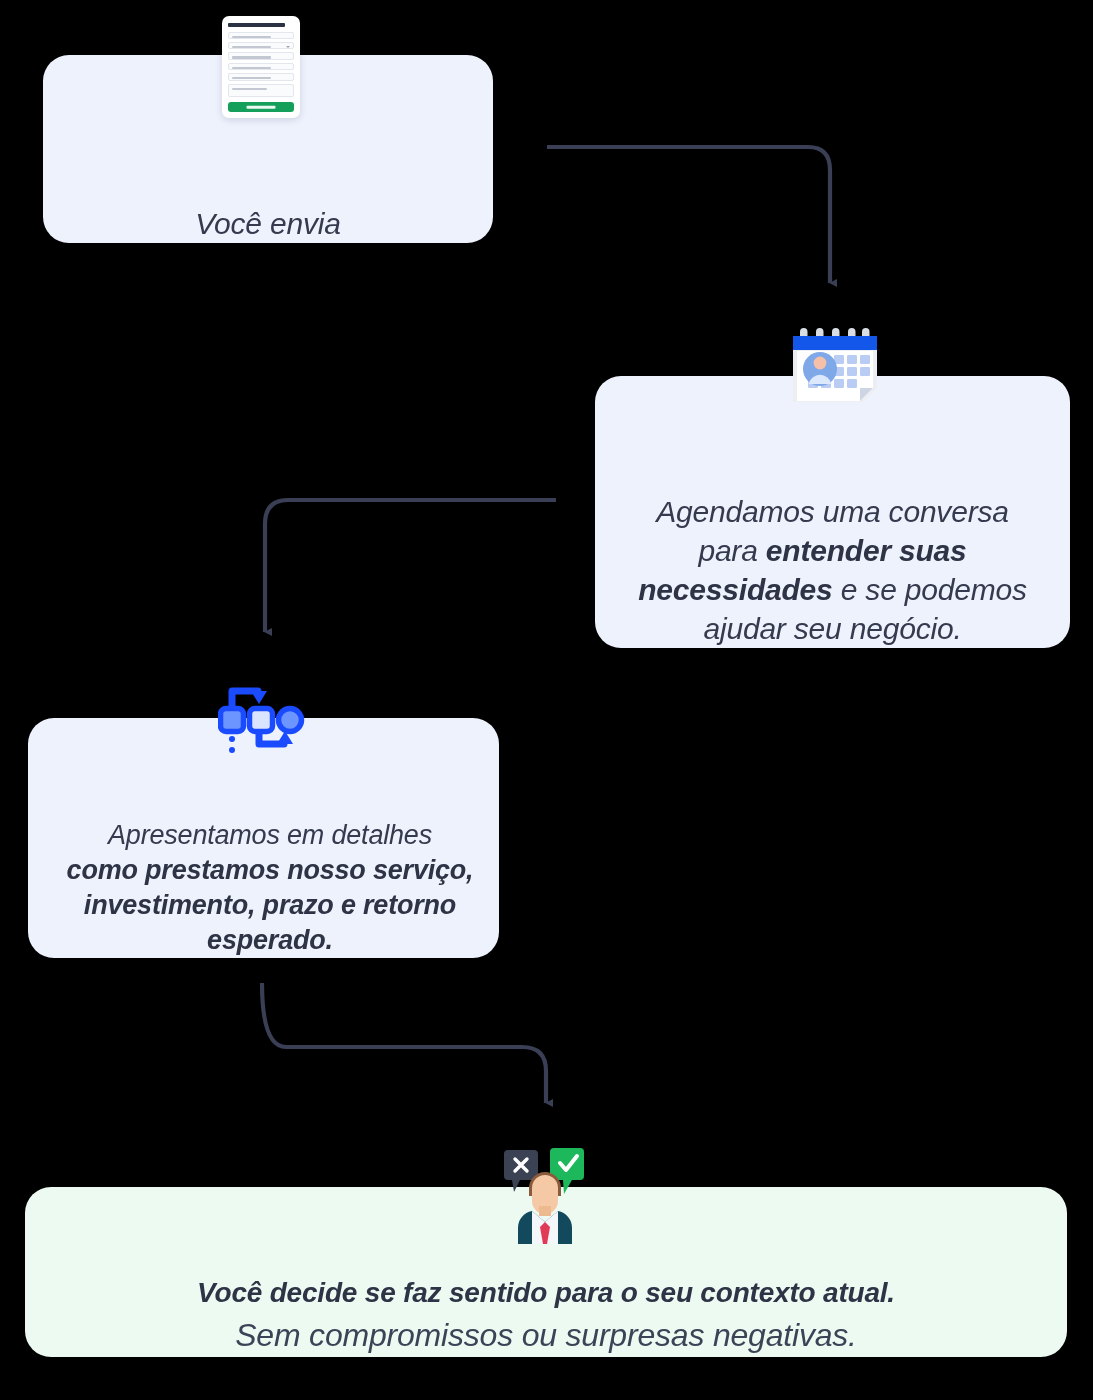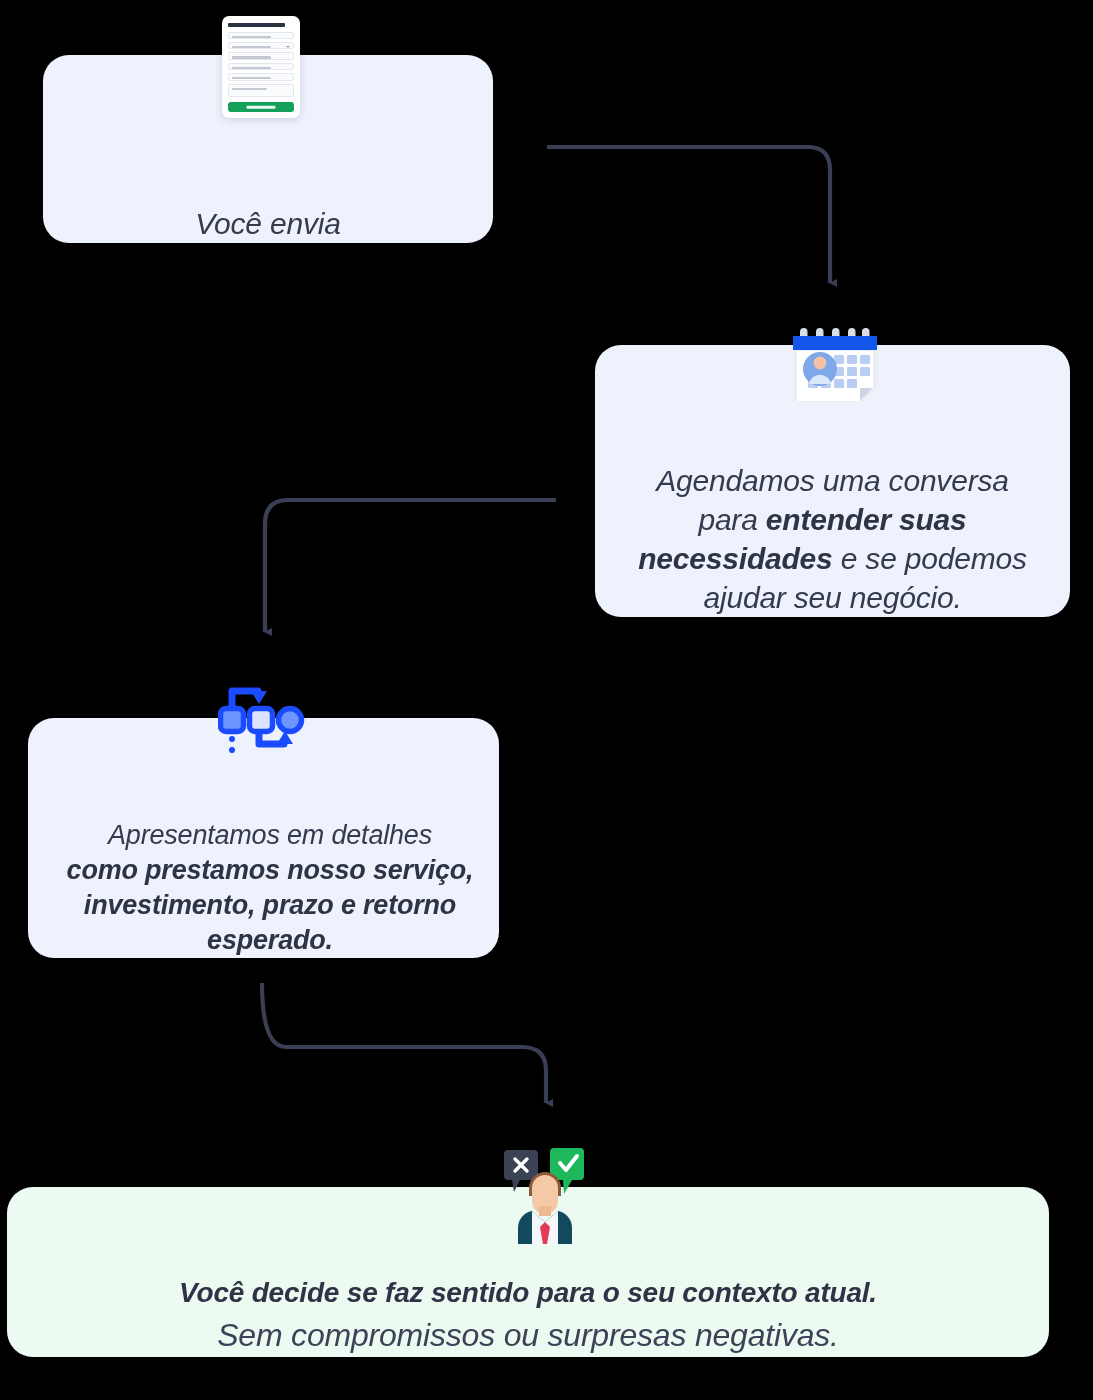--- a/index.html
+++ b/index.html
@@ -46,27 +46,27 @@
     color: #353a4e;
     font-weight: 400;
     line-height: 1.30;
     letter-spacing: -0.2px;
   }
   .card-text b { font-weight: 700; color: #2e3345; }
 
   #card-1 { left: 43px;  top: 55px;   width: 450px; height: 188px; }
   #card-1 .card-text { font-size: 30px; padding-top: 22px; }
 
-  #card-2 { left: 595px; top: 345px;  width: 475px; height: 272px; }
+  #card-2 { left: 595px; top: 376px;  width: 475px; height: 272px; }
   #card-2 .card-text { font-size: 30px; padding: 0 34px; padding-top: 34px; }
 
   #card-3 { left: 28px;  top: 718px;  width: 471px; height: 240px; padding-left: 13px; }
   #card-3 .card-text { font-size: 27px; padding: 0 18px; padding-top: 26px; }
 
-  #card-4 { left: 7px;  top: 1187px; width: 1042px; height: 170px; }
+  #card-4 { left: 25px;  top: 1187px; width: 1042px; height: 170px; }
   #card-4 .card-text { font-size: 27px; padding-top: 26px; }
   #card-4 .line-strong { font-weight: 700; font-size: 28px; color: #2e3345; display: block; }
   #card-4 .line-soft   { font-weight: 400; font-size: 32px; color: #3d4357; display: block; margin-top: 4px; }
 
   
   .icon-float {
     position: absolute;
     z-index: 3;
   }
 

